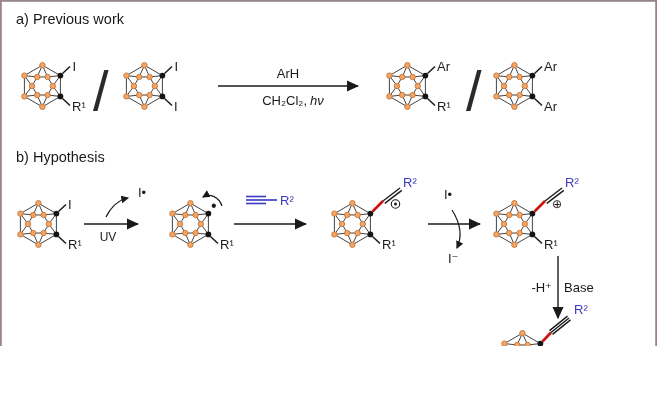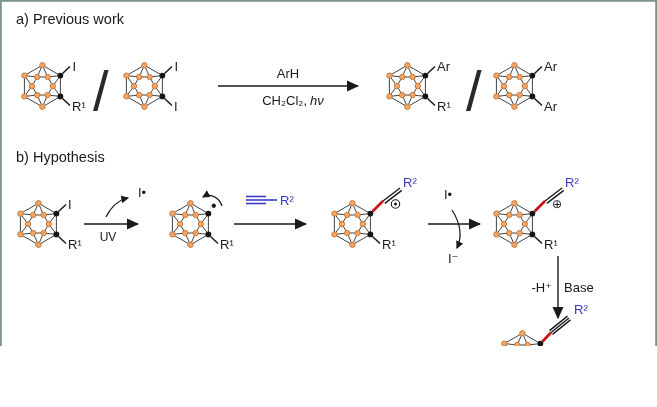--- a/index.html
+++ b/index.html
@@ -1,16 +1,16 @@
 <!DOCTYPE html>
 <html><head>
 <meta charset="utf-8">
 <style>
   html,body{margin:0;padding:0;background:#ffffff;}
-  .canvas{position:relative;width:657px;height:346px;background:#22c55e;overflow:hidden;}
+  .canvas{position:relative;width:657px;height:346px;background:#ec4899;overflow:hidden;}
   svg{position:absolute;left:0;top:0;}
   text{font-family:"Liberation Sans","DejaVu Sans",sans-serif;fill:#1a1a1a;}
   .title{font-size:14.5px;}
   .lbl{font-size:13px;}
   .small{font-size:12px;}
   .slash{font-size:56px;fill:#2a2a2a;}
   .blue{fill:#3a3ac0;}
   .ital{font-style:italic;}
   .bond{stroke:#1a1a1a;stroke-width:1.5;}
   .redbond{stroke:#cc1111;stroke-width:2.6;}

